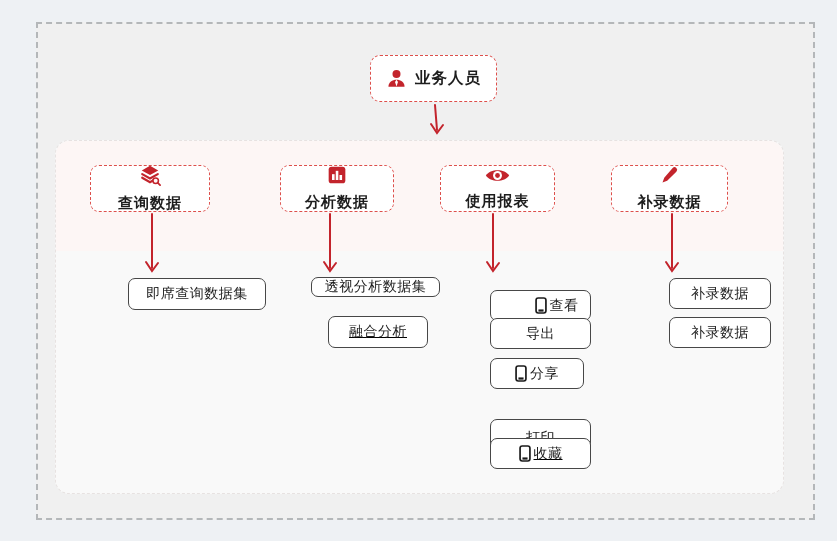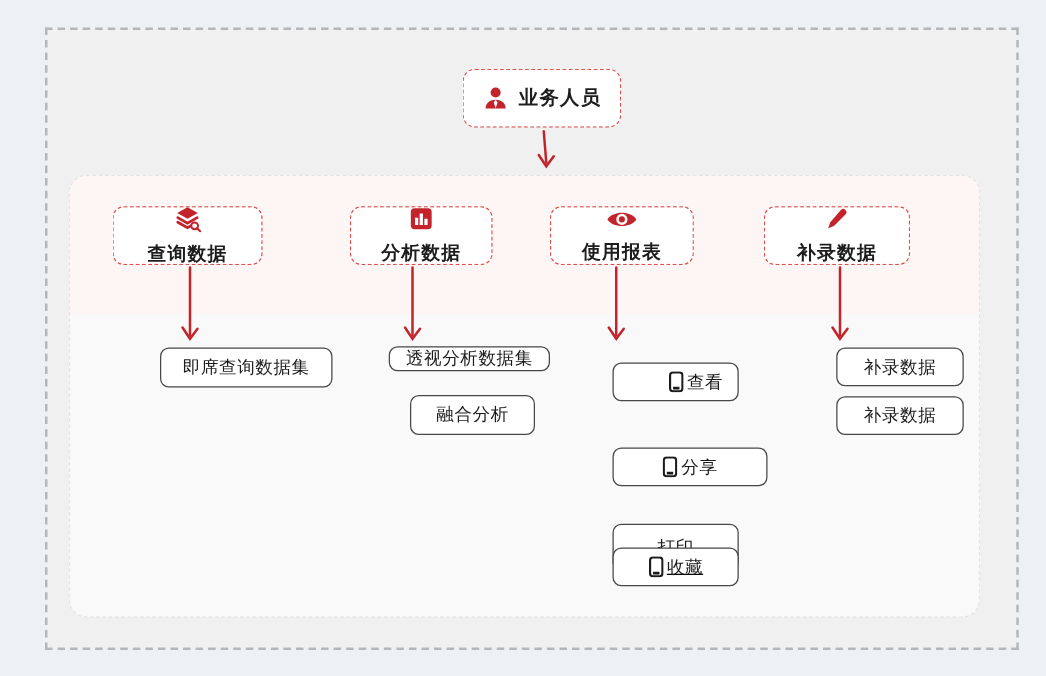--- a/index.html
+++ b/index.html
@@ -129,34 +129,37 @@
     <span class="label">补录数据</span>
   </div>
 
   <div class="node leaf" style="left:80px;top:278px;width:138px;height:32px;">
     <span class="label">即席查询数据集</span>
   </div>
 
   <div class="node leaf" style="left:263px;top:277px;width:129px;height:20px;">
     <span class="label">透视分析数据集</span>
   </div>
-  <div class="node leaf" style="left:280px;top:316px;width:100px;height:32px;">
+  <div class="node leaf" style="left:280px;top:316px;width:100px;height:32px;text-decoration:underline;">
     <span class="label">融合分析</span>
   </div>
 
   <div class="node leaf" style="left:442px;top:290px;width:101px;height:31px;padding-left:32px;">
     <span class="icon">
       <svg width="12" height="17" viewBox="0 0 14 20">
         <rect x="1.2" y="1.2" width="11.6" height="17.6" rx="2.6" fill="none" stroke="#1b1b1b" stroke-width="2"></rect>
         <rect x="4" y="14.6" width="6" height="2.6" fill="#1b1b1b"></rect>
       </svg>
     </span>
     <span class="label">查看</span>
   </div>
-  <div class="node leaf" style="left:442px;top:358px;width:124px;height:31px;">
+  <div class="node leaf" style="left:442px;top:318px;width:101px;height:31px;">
+    <span class="label">导出</span>
+  </div>
+  <div class="node leaf" style="left:442px;top:358px;width:94px;height:31px;">
     <span class="icon">
       <svg width="12" height="17" viewBox="0 0 14 20">
         <rect x="1.2" y="1.2" width="11.6" height="17.6" rx="2.6" fill="none" stroke="#1b1b1b" stroke-width="2"></rect>
         <rect x="4" y="14.6" width="6" height="2.6" fill="#1b1b1b"></rect>
       </svg>
     </span>
     <span class="label">分享</span>
   </div>
   <div class="node leaf" style="left:442px;top:419px;width:101px;height:38px;">
     <span class="label">打印</span>

